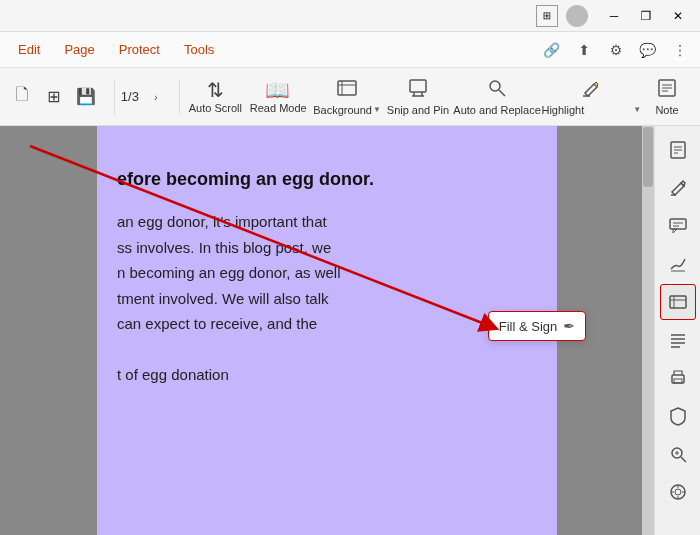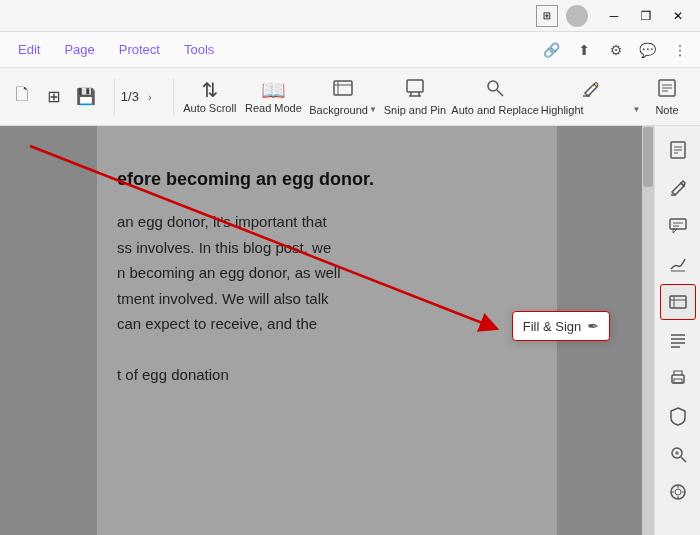--- a/index.html
+++ b/index.html
@@ -63,21 +63,21 @@
       align-items: center;
       padding: 0 8px;
       border-bottom: 1px solid #e0e0e0;
       gap: 4px;
     }
     .menu-item {
       padding: 4px 10px;
       font-size: 13px;
       cursor: pointer;
       border-radius: 3px;
-      color: #8b5cf6;
+      color: #c2410c;
     }
     .menu-bar-right {
       margin-left: auto;
       display: flex;
       align-items: center;
       gap: 8px;
     }
     .menu-bar-icon {
       width: 24px;
       height: 24px;
@@ -101,21 +101,21 @@
     }
     .toolbar-left {
       display: flex;
       align-items: center;
       gap: 4px;
       margin-right: 8px;
     }
     .page-nav {
       display: flex;
       align-items: center;
-      gap: 2px;
+      gap: 8px;
       margin-right: 8px;
     }
     .page-nav-btn {
       width: 18px;
       height: 18px;
       display: flex;
       align-items: center;
       justify-content: center;
       cursor: pointer;
       font-size: 11px;
@@ -170,21 +170,21 @@
     }
 
     
     .doc-area {
       flex: 1;
       background: #888;
       position: relative;
       overflow: hidden;
     }
     .doc-page {
-      background: #a3a3a3;
+      background: #c4b5fd;
       width: 460px;
       min-height: 100%;
       margin: 0 auto;
       padding: 40px 30px 20px 20px;
       position: relative;
     }
     .doc-text {
       font-size: 18px;
       font-weight: bold;
       line-height: 1.5;
@@ -406,21 +406,21 @@
         <span>tment involved. We will also talk</span><br>
         <span>can expect to receive, and the</span><br>
         <br>
         <span>t of egg donation</span>
       </div>
     </div>
     <div class="doc-scrollbar">
       <div class="doc-scrollbar-thumb"></div>
     </div>
 
-    <div class="fill-sign-popup" style="right:44px; top:185px;">
+    <div class="fill-sign-popup" style="right:68px; top:185px;">
       <span class="fill-sign-popup-text">Fill &amp; Sign</span>
       <span class="fill-sign-popup-icon">✒</span>
     </div>
 
     <svg class="arrow-overlay" viewBox="0 0 654 409" preserveAspectRatio="none">
       <defs>
         <marker id="arrowhead" markerWidth="8" markerHeight="8" refX="4" refY="4" orient="auto">
           <path d="M0,0 L0,8 L8,4 Z" fill="#cc0000"></path>
         </marker>
       </defs>

